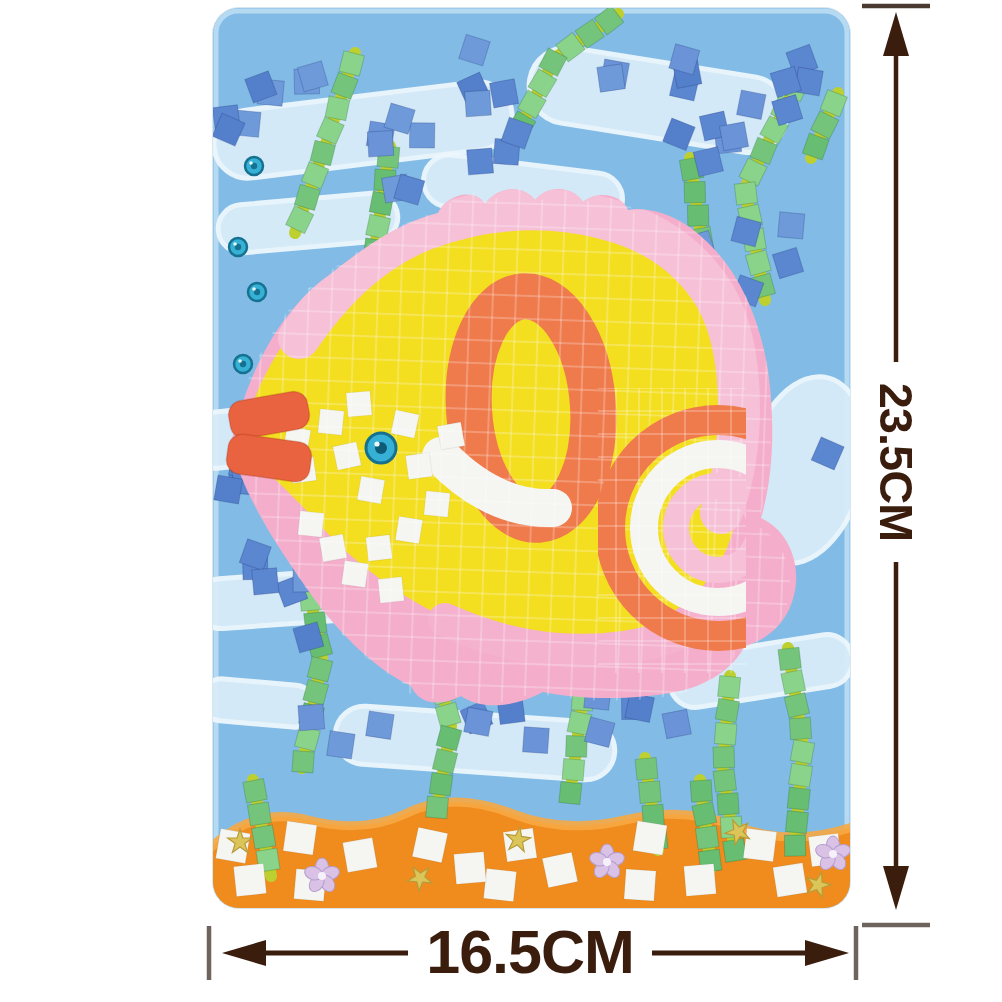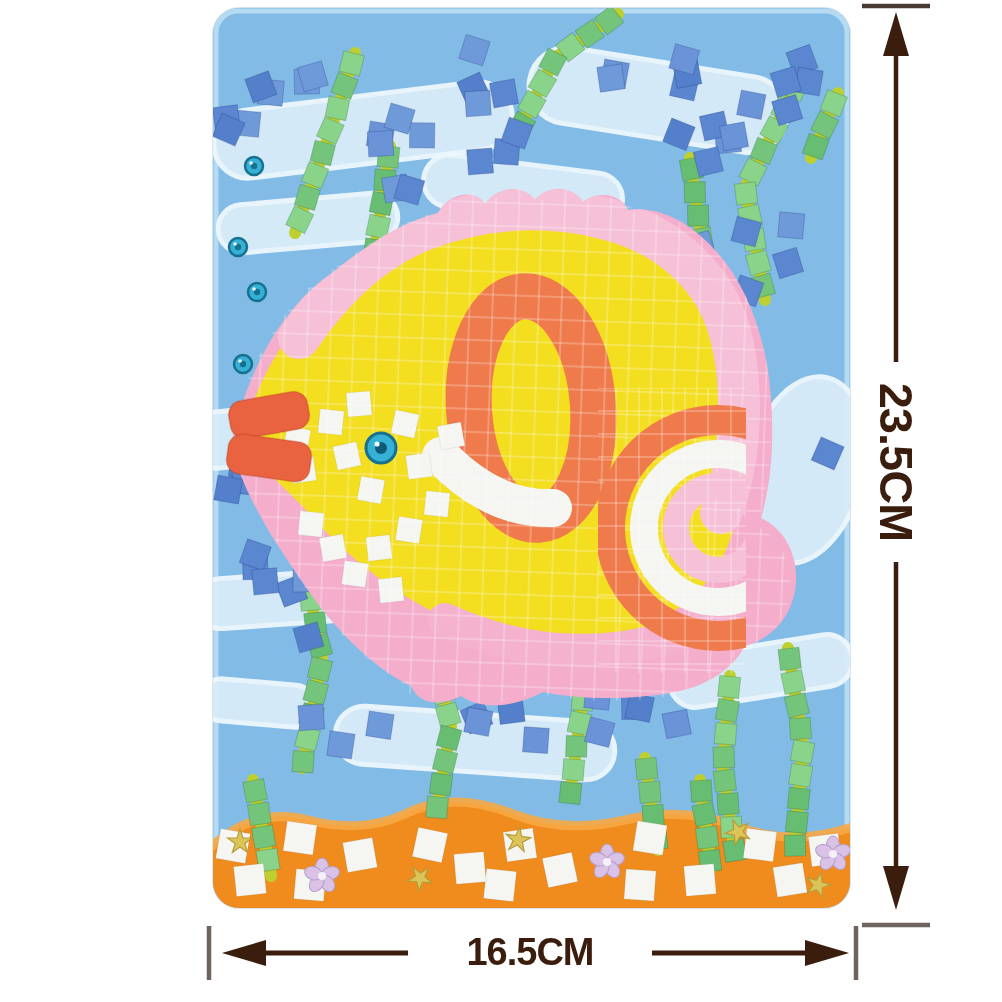--- a/index.html
+++ b/index.html
@@ -7,21 +7,21 @@
         font-family:"Liberation Sans", sans-serif;}
   #board-wrap{position:absolute;left:213px;top:8px;width:637px;height:900px;
               border-radius:26px;overflow:hidden;background:#82bce6;
               box-shadow:0 0 0 1px #d8e6f0;}
   #scene{display:block;width:637px;height:900px;}
   #dims-svg{position:absolute;left:0;top:0;width:1002px;height:1002px;pointer-events:none;}
   .dim-label{position:absolute;display:flex;align-items:center;justify-content:center;
              color:#3a1d0d;font-weight:bold;white-space:nowrap;letter-spacing:-1px;}
   #height-label{left:797px;top:432px;width:200px;height:60px;font-size:47px;
                 transform:rotate(90deg);}
-  #width-label{left:430px;top:924px;width:200px;height:56px;font-size:38px;}
+  #width-label{left:430px;top:924px;width:200px;height:56px;font-size:61px;}
 </style>
 </head>
 <body>
 
 <div id="page">
 
   <div id="board-wrap">
     <svg id="scene" viewBox="0 0 637 900">
         <defs>
           <clipPath id="cp-base">

